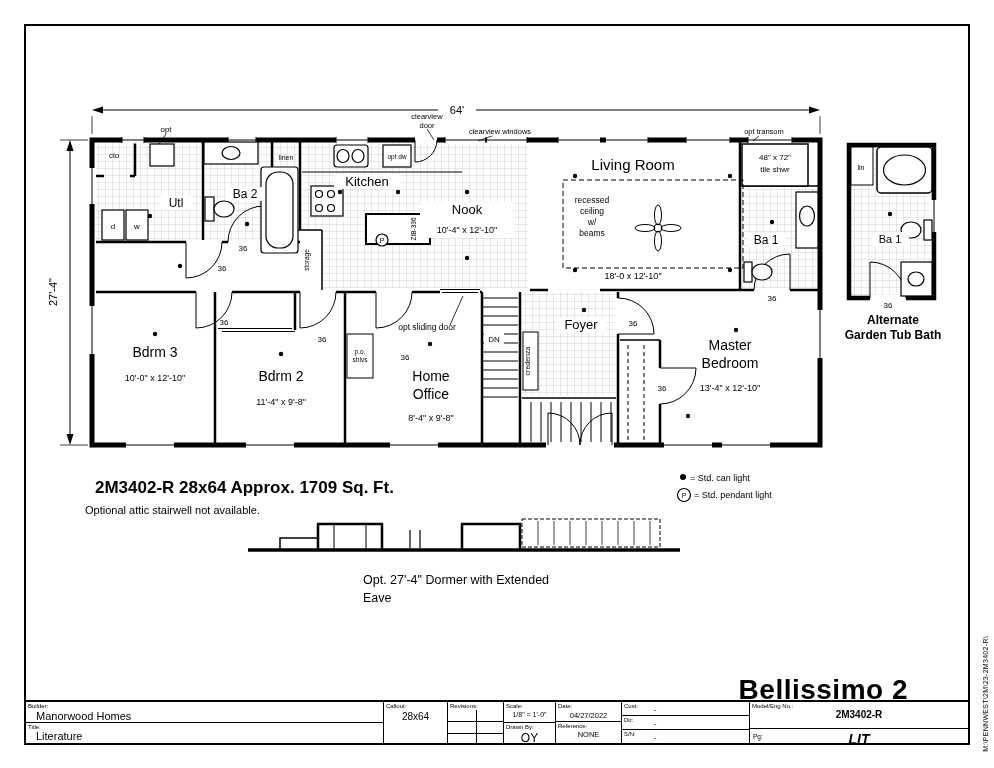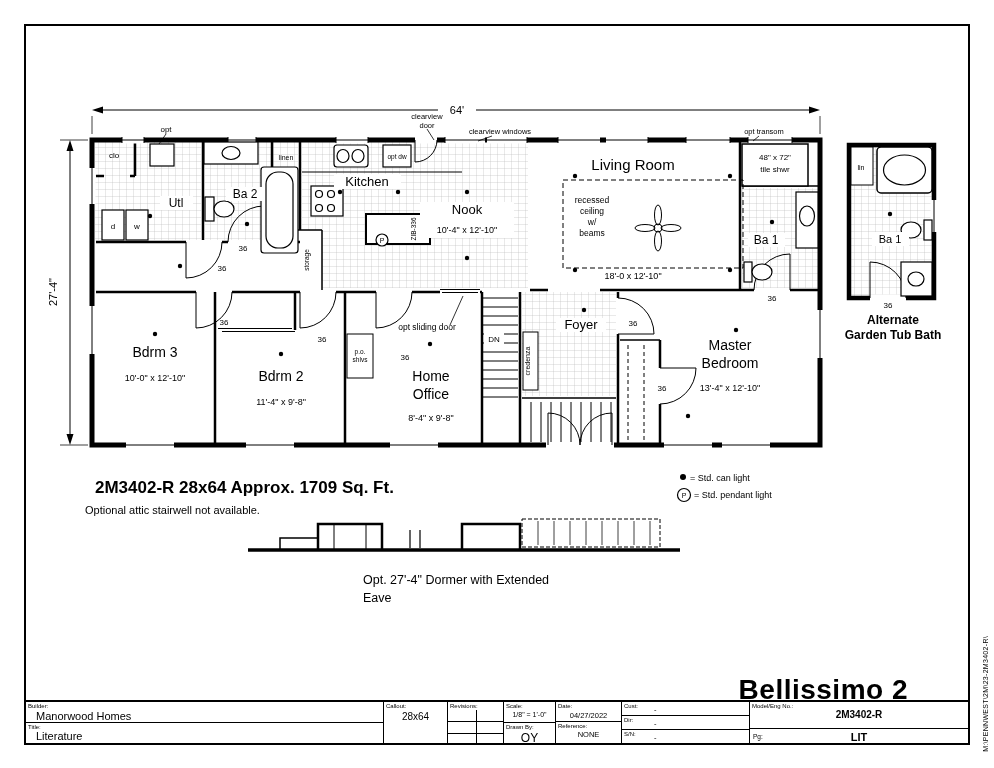--- a/index.html
+++ b/index.html
@@ -374,17 +374,17 @@
     <div class="tb-row" style="height:13px;">
       <span class="tb-label">S/N:</span>
       <span class="tb-val" style="left:32px; top:3px; font-size:7.5px;">-</span>
     </div>
   </div>
   <div class="tb-cell c-model">
     <span class="tb-label">Model/Eng No.:</span>
     <span class="tb-val v-center bold" style="top:7px; font-size:10px;">2M3402-R</span>
     <div class="rev-h" style="top:26px;"></div>
     <span class="tb-label" style="top:auto; bottom:3px; left:3px; font-size:6.5px;">Pg:</span>
-    <span class="tb-val v-center bold" style="top:29px; font-size:11px;">LIT</span>
+    <span class="tb-val v-center bold" style="top:29px; font-size:14px;font-style:italic;">LIT</span>
   </div>
 </div>
 
 <div class="side-note">M:\PENNWEST\2M\23-2M3402-R\</div>
 
 </body></html>

